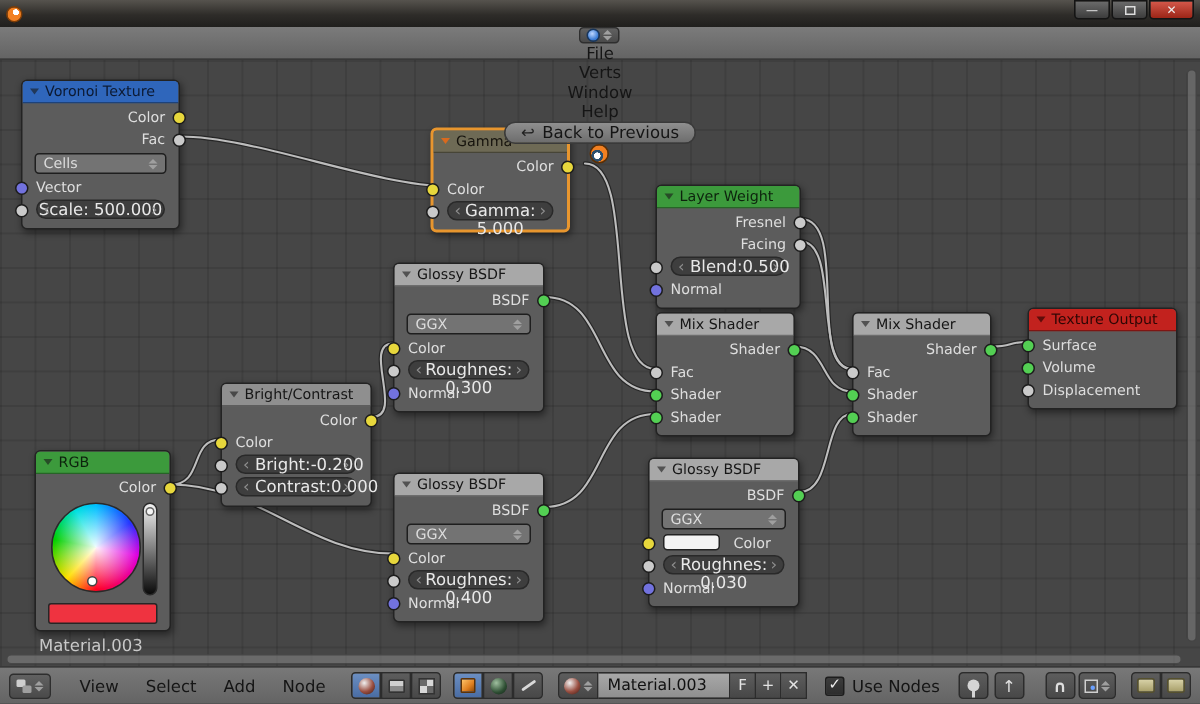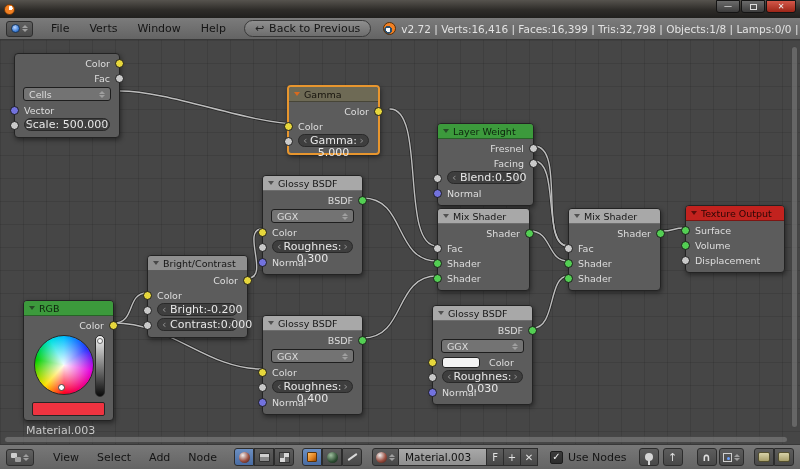--- a/index.html
+++ b/index.html
@@ -19,21 +19,21 @@
   .title-text{white-space:nowrap;overflow:hidden;text-overflow:clip;flex:1;}
   .winbtns{position:absolute;right:4px;top:0;display:flex;gap:1px;}
   .winbtn{width:24px;height:13px;border-radius:0 0 3px 3px;border:1px solid #141414;
     background:linear-gradient(#6b6b6b,#3c3c3c);display:flex;align-items:center;justify-content:center;
     color:#eee;font-size:8px;line-height:1;}
   .winbtn.close{width:30px;background:linear-gradient(#d4584a,#9c2517);}
   .maxbox{width:7px;height:6px;border:1px solid #ddd;}
   
   .menubar{position:absolute;top:18px;left:0;right:0;height:22px;
     background:linear-gradient(#7b7b7b,#646464);border-bottom:1px solid #383838;
-    display:flex;align-items:center;font-size:11px;color:#151515;z-index:30;}
+    display:flex;align-items:center;font-size:11px;color:#151515;z-index:30;flex-direction:column;}
   .editor-btn{display:flex;align-items:center;gap:2px;background:linear-gradient(#616161,#4a4a4a);
     border:1px solid #2e2e2e;border-radius:3px;height:16px;padding:0 4px;margin:0 8px 0 6px;}
   .info-circle{width:9px;height:9px;border-radius:50%;background:radial-gradient(circle at 40% 35%,#bcd6ff,#3a7bd5 65%);border:1px solid #18365c;}
   .menu-item{padding:0 10px;}
   .back-btn{display:flex;align-items:center;gap:5px;height:17px;border-radius:9px;
     background:linear-gradient(#8f8f8f,#6d6d6d);border:1px solid #3a3a3a;padding:0 10px;margin:0 8px;}
   .back-icon{font-size:11px;color:#222;}
   .engine-select{display:flex;align-items:center;justify-content:space-between;width:108px;height:17px;
     background:linear-gradient(#4c4c4c,#3d3d3d);border:1px solid #282828;border-radius:3px;
     color:#e3e3e3;padding:0 5px;margin:0 10px;}
@@ -193,20 +193,24 @@
       <path d="M363,298 C406,298 394,236 437,236"></path>
       <path d="M534,106 C566,106 538,206 568,206"></path>
       <path d="M534,121 C560,121 542,206 568,206"></path>
       <path d="M530,191 C552,191 547,221 568,221"></path>
       <path d="M533,288 C556,288 548,236 568,236"></path>
       <path d="M661,191 C676,191 671,188 685,188"></path>
     </g>
   </svg>
 
   <div class="node" style="left:14px;top:13px;width:106px;">
+    <div class="nhead" style="background:#2f66bb;color:#0c1a33;">
+      <i class="tri"></i>
+      <span>Voronoi Texture</span>
+    </div>
     <div class="nbody">
       <div class="row out">
         <span>Color</span>
         <i class="sock r sy"></i>
       </div>
       <div class="row out">
         <span>Fac</span>
         <i class="sock r sg"></i>
       </div>
       <div class="select">

